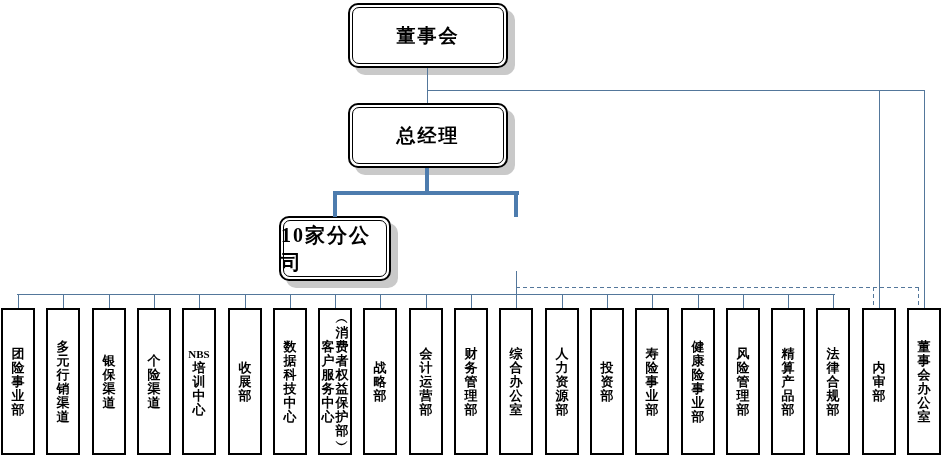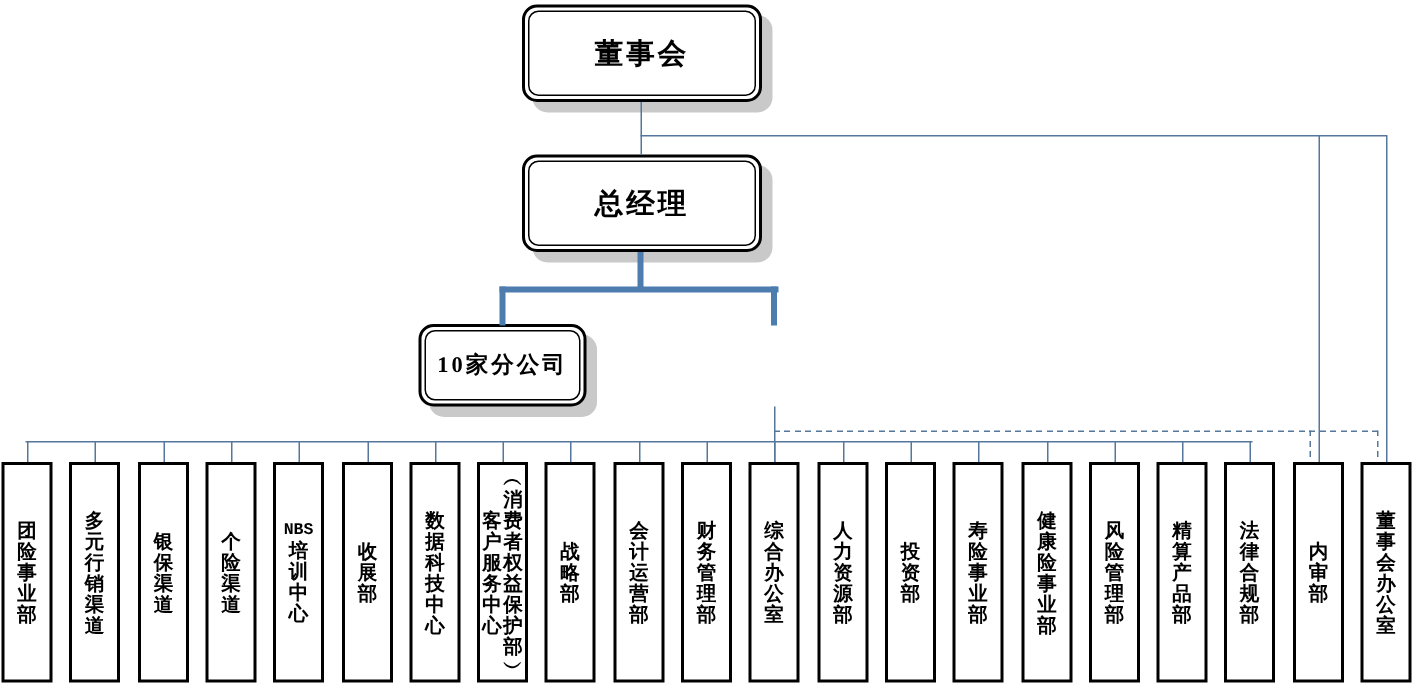--- a/index.html
+++ b/index.html
@@ -19,21 +19,21 @@
   
   .obox{
     position:absolute;z-index:1;background:#fff;border:2px solid var(--box-border,#000);
     border-radius:10px;box-shadow:7px 7px 0 var(--box-shadow,#c9c9c9);
     display:flex;align-items:center;justify-content:center;box-sizing:border-box;
   }
   .obox::after{content:"";position:absolute;inset:2px;border:1px solid var(--box-border,#000);border-radius:7px;pointer-events:none;}
   .obox .obox-label{letter-spacing:2px;}
   .board{left:348px;top:3px;width:160px;height:65px;font-size:19px;}
   .gm{left:348px;top:103px;width:160px;height:65px;font-size:19px;}
-  .branch{left:279px;top:216px;width:112px;height:55px;font-size:15px;font-family:Liberation Serif, serif;}
+  .branch{left:279px;top:216px;width:112px;height:65px;font-size:20px;font-family:Liberation Serif, serif;}
   .head{left:460px;top:216px;width:112px;height:55px;font-size:15px;}
   
   .dept{
     position:absolute;z-index:3;top:308px;width:34px;height:147px;box-sizing:border-box;
     background:#fff;border:2px solid var(--box-border,#000);
     display:flex;flex-direction:row;align-items:center;justify-content:center;
   }
   .vcol{display:flex;flex-direction:column;justify-content:center;align-items:center;min-width:14px;}
   .vcol .ch{height:14px;line-height:14px;font-size:13px;text-align:center;}
   .vcol .ch.lat{font-size:11px;letter-spacing:0px;}
@@ -98,21 +98,21 @@
     <div class="line vline" style="left: 154px; top: 294px; height: 14px;"></div>
     <div class="dept" style="left: 137px;">
       <div class="vcol">
         <div class="ch">个</div>
         <div class="ch">险</div>
         <div class="ch">渠</div>
         <div class="ch">道</div>
       </div>
     </div>
     <div class="line vline" style="left: 199px; top: 294px; height: 14px;"></div>
-    <div class="dept" style="left: 182px; font-family: Liberation Mono, monospace;">
+    <div class="dept" style="left: 182px;">
       <div class="vcol">
         <div class="ch lat">NBS</div>
         <div class="ch">培</div>
         <div class="ch">训</div>
         <div class="ch">中</div>
         <div class="ch">心</div>
       </div>
     </div>
     <div class="line vline" style="left: 245px; top: 294px; height: 14px;"></div>
     <div class="dept" style="left: 228px;">

